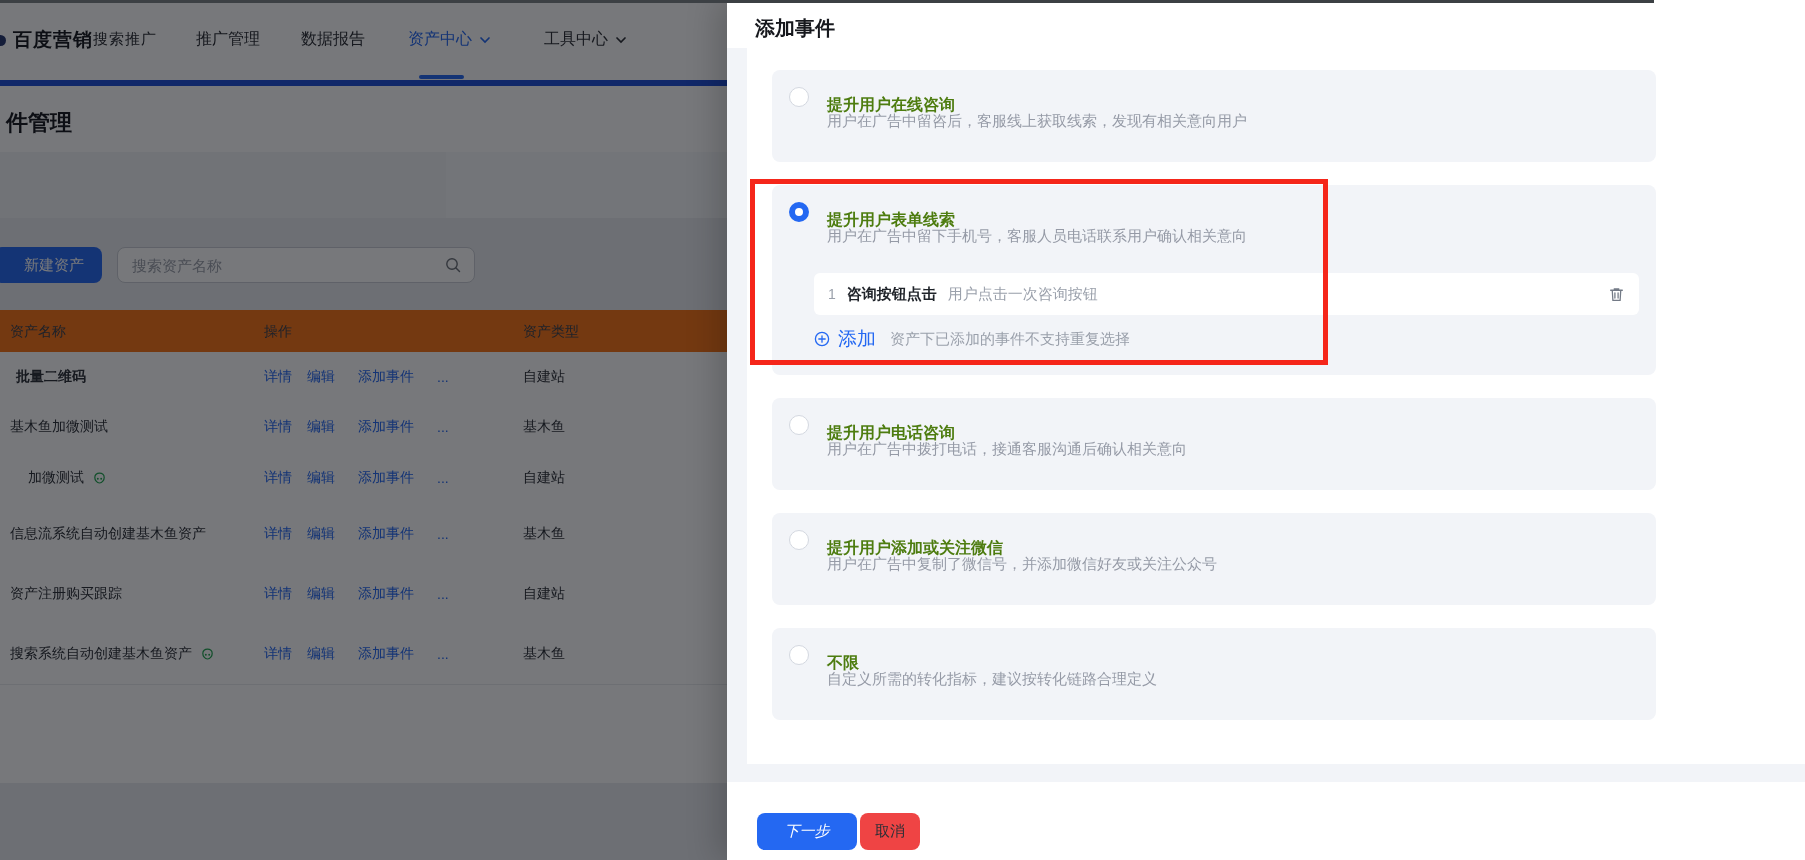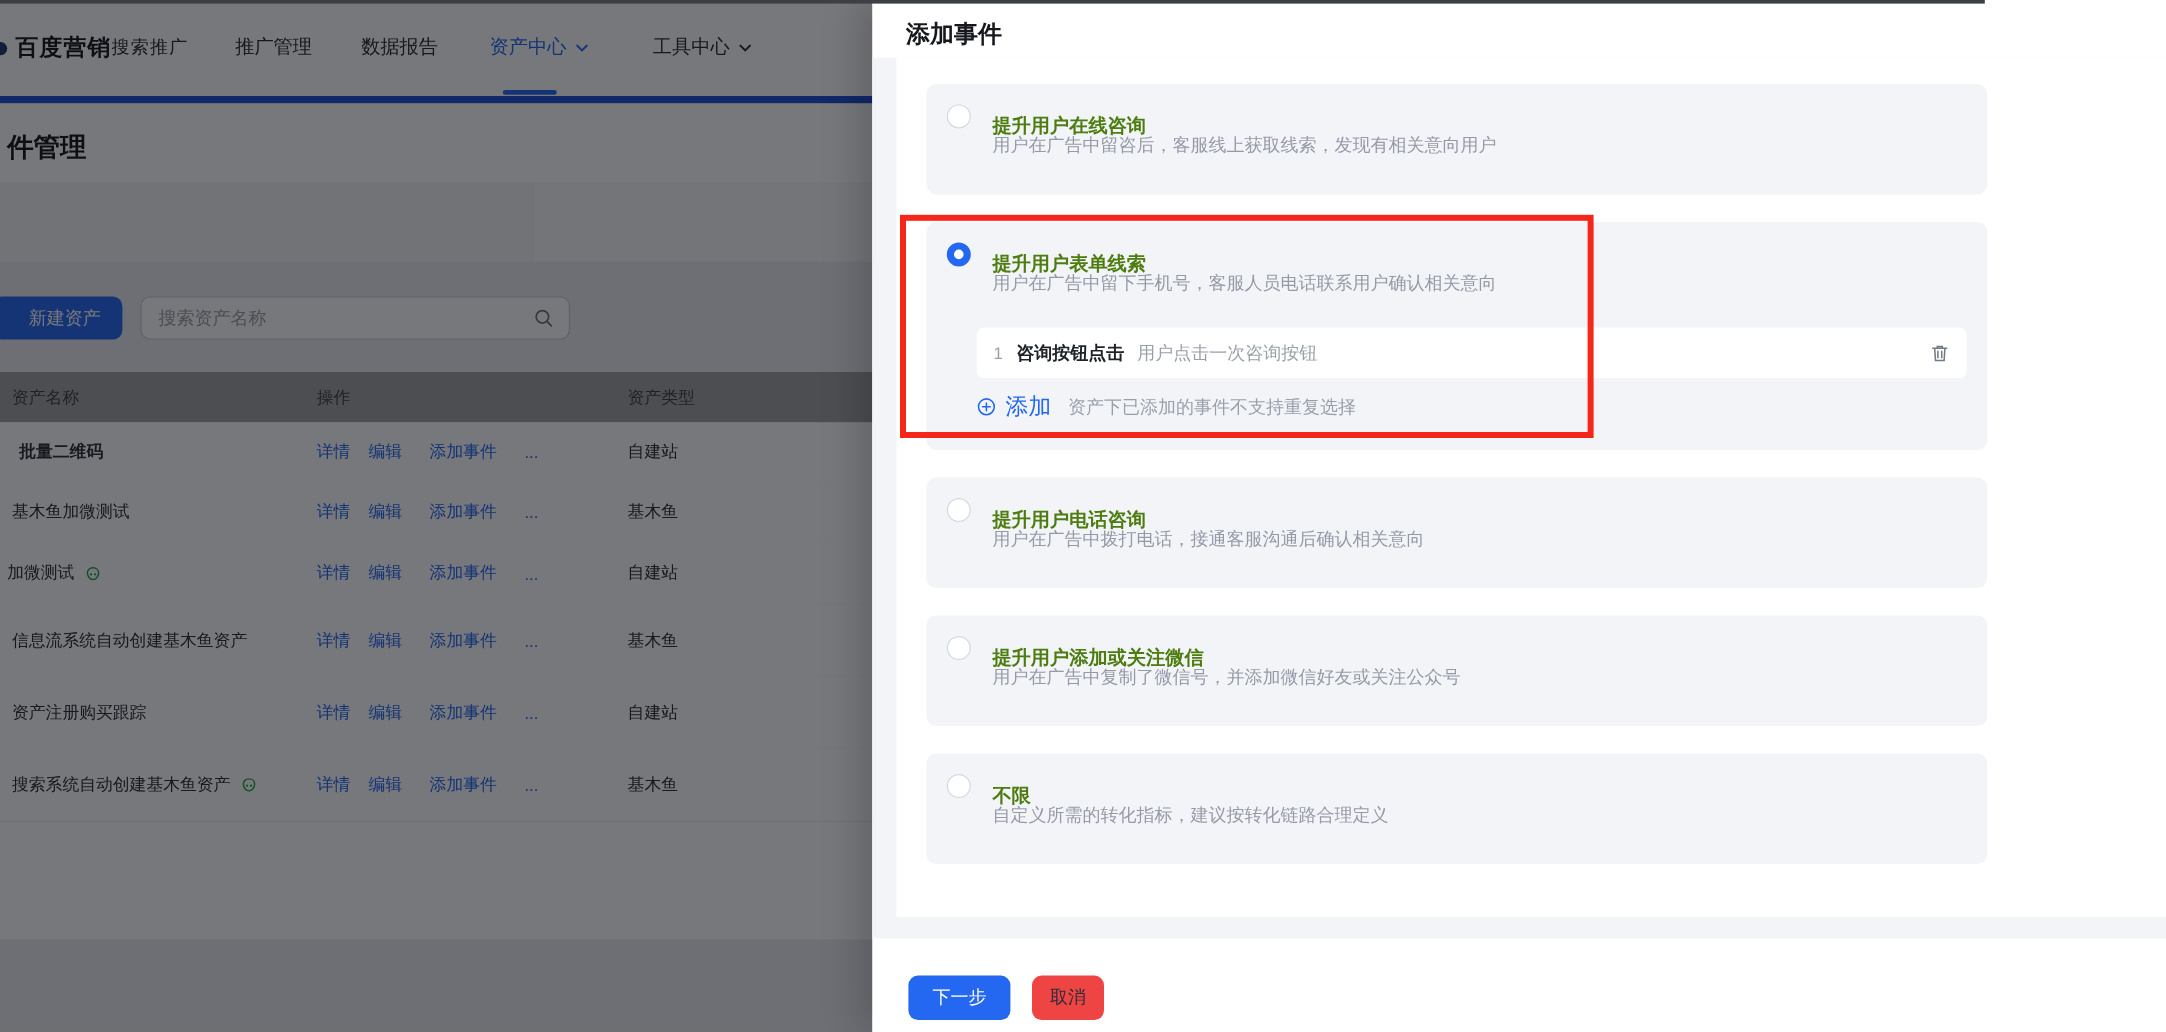--- a/index.html
+++ b/index.html
@@ -9,21 +9,21 @@
   
   .nav{left:0;top:0;width:727px;height:80px;background:#fff;border-bottom:6px solid #1d4ed8;}
   .logo-dot{left:-5px;top:35px;width:11px;height:11px;border-radius:50%;background:#24356e;}
   .logo{left:13px;top:27px;font-size:19px;font-weight:bold;color:#16181d;letter-spacing:1px;}
   .logo-sub{left:93px;top:30px;font-size:15px;color:#2a2d33;letter-spacing:1px;}
   .nav-item{top:29px;font-size:16px;color:#2a2d33;display:flex;align-items:center;gap:7px;cursor:pointer;}
   .nav-item.active{color:#2468F2;}
   .nav-underline{left:419px;top:75px;width:45px;height:4px;border-radius:2px;background:#2468F2;}
   .page-title{left:6px;top:108px;font-size:22px;font-weight:bold;color:#16181d;}
   .band{left:0;width:727px;}
-  .tbl-head{left:0;top:310px;width:727px;height:42px;background:#a3a3a3;}
+  .tbl-head{left:0;top:310px;width:727px;height:42px;background:#f97316;}
   .tbl-head span{position:absolute;top:0;line-height:42px;font-size:14px;color:#3c4149;}
   .row{left:0;width:727px;background:#fff;border-bottom:1px solid #e8eaed;}
   .cell{position:absolute;top:0;height:100%;display:flex;align-items:center;font-size:14px;color:#2b2f36;}
   .lnk{color:#2468F2;cursor:pointer;}
   .newasset{left:-6px;top:247px;width:108px;height:36px;background:#2468F2;border:none;border-radius:8px;
             color:#fff;font-size:15px;padding-left:18px;}
   .searchbox{left:117px;top:247px;width:358px;height:36px;background:#fff;border:1px solid #c9cdd4;
              border-radius:8px;box-sizing:border-box;display:flex;align-items:center;padding:0 12px;}
   .searchbox input{flex:1;border:none;outline:none;font-size:15px;color:#2b2f36;background:transparent;}
   .searchbox input::placeholder{color:#9ca1ab;}
@@ -43,21 +43,21 @@
              display:flex;align-items:center;padding:0 14px;box-sizing:border-box;gap:11px;}
   .ev-idx{font-size:14px;color:#9aa0ab;}
   .ev-name{font-size:15px;font-weight:600;color:#1f2329;}
   .ev-desc{font-size:15px;color:#9aa0ab;}
   .trash{margin-left:auto;color:#737a86;cursor:pointer;display:flex;}
   .add-line{position:absolute;left:42px;top:141px;display:flex;align-items:center;gap:8px;}
   .add-label{font-size:19px;color:#2468F2;cursor:pointer;}
   .add-note{font-size:15px;color:#9aa0ab;margin-left:6px;}
   .redbox{left:23px;top:179px;width:578px;height:186px;border:5px solid #f5261a;box-sizing:border-box;z-index:30;pointer-events:none;}
   .btn{position:absolute;top:813px;height:37px;border:none;border-radius:8px;font-size:15px;cursor:pointer;}
-  .btn-next{left:30px;width:85px;background:#2468F2;color:#fff;}
+  .btn-next{left:30px;width:100px;background:#2468F2;color:#fff;font-style:italic;}
   .btn-cancel{left:133px;width:60px;background:#ef4444;color:#2b2f36;}
   .topline{left:0;top:0;width:1654px;height:3px;background:#3c4044;z-index:50;}
 </style>
 </head>
 <body>
 
 <div class="stage">
 
   <div class="abs nav">
     <div class="abs logo-dot"></div>
@@ -146,21 +146,21 @@
         <span>添加事件</span>
       </div>
     <div class="cell lnk" style="left:437px;">
         <span>...</span>
       </div>
     <div class="cell" style="left:523px;">
         <span>基木鱼</span>
       </div>
   </div>
   <div class="abs row" style="top:452px;height:52px;">
-    <div class="cell" style="left:6px;gap:8px;">
+    <div class="cell" style="left:28px;gap:8px;">
       <span>加微测试</span>
       <span style="display:flex;color:#1ea44d;">
         <svg width="15" height="15" viewBox="0 0 16 16">
             <path d="M8 2.2c2.9 0 5 2 5 4.6 0 3-2.2 6-5 6s-5-3-5-6c0-2.6 2.1-4.6 5-4.6z" fill="none" stroke="currentColor" stroke-width="1.3"></path>
             <circle cx="6.2" cy="8.2" r="1" fill="currentColor"></circle>
             <circle cx="9.8" cy="8.2" r="1" fill="currentColor"></circle>
           </svg>
       </span>
     </div>
     <div class="cell lnk" style="left:264px;">

